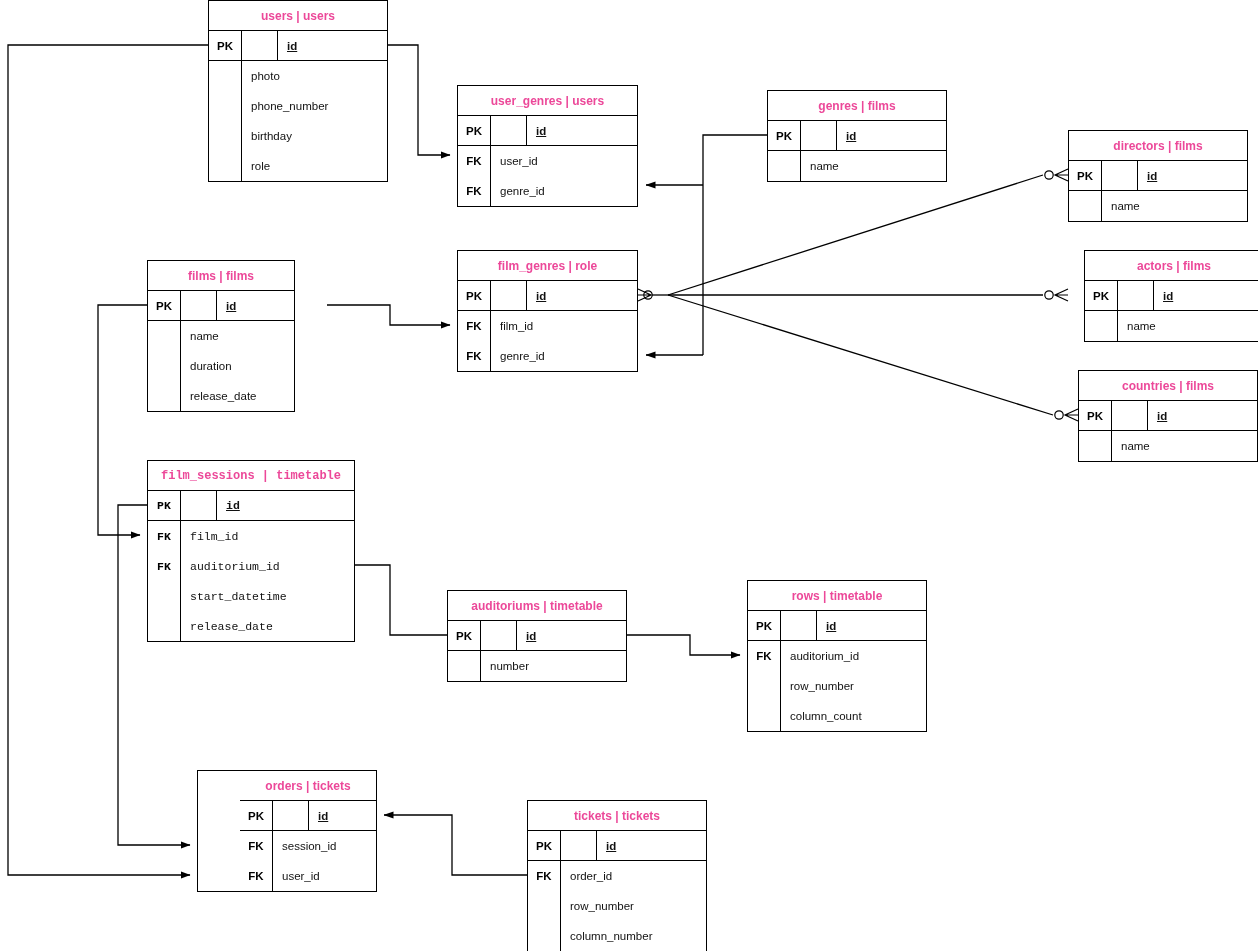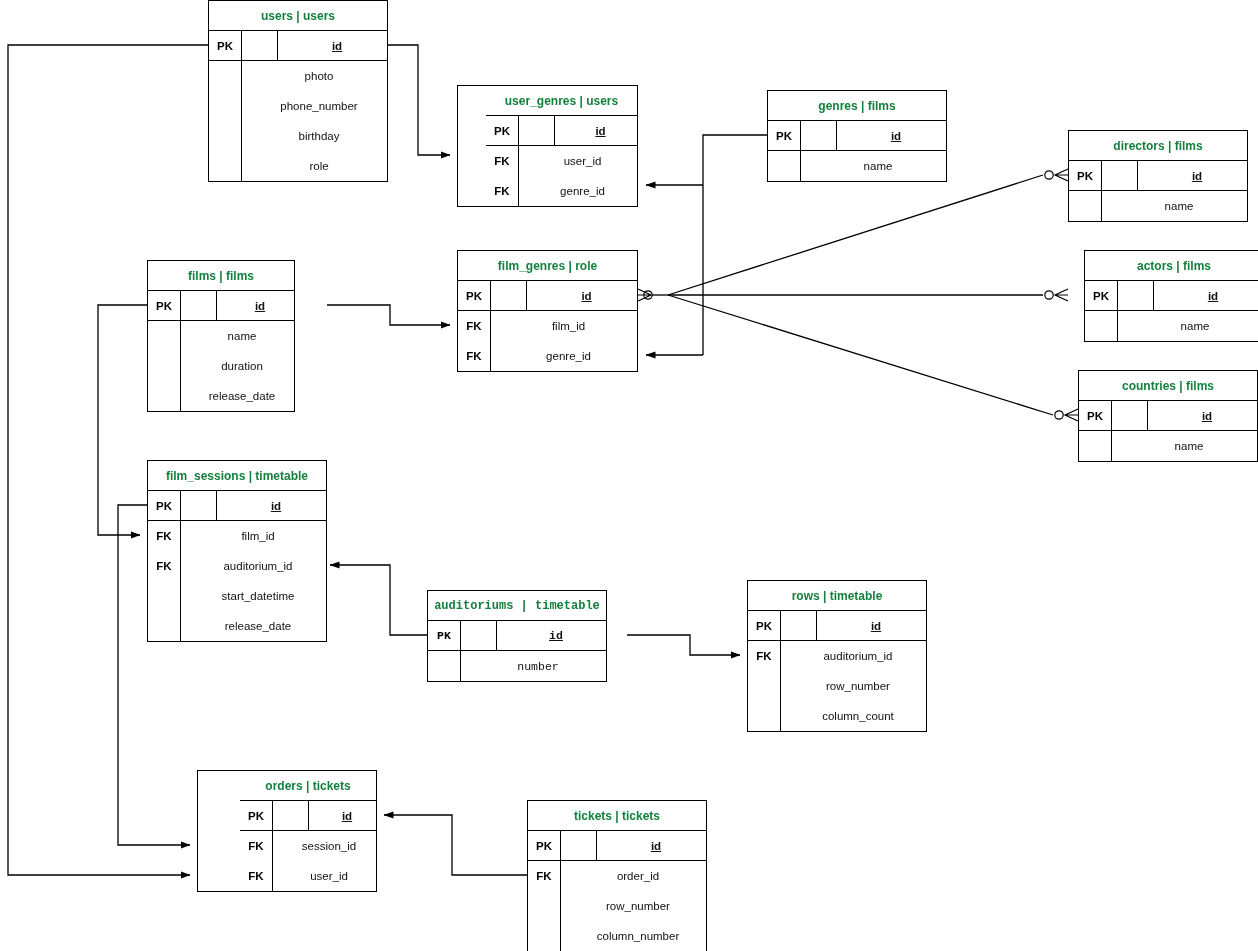--- a/index.html
+++ b/index.html
@@ -2,30 +2,30 @@
 <html><head>
 <meta charset="utf-8">
 <style>
   html,body{margin:0;padding:0;background:#ffffff;}
   body{font-family:"Liberation Sans",sans-serif;}
   #canvas{position:relative;width:1258px;height:951px;background:#ffffff;overflow:hidden;}
   svg#edges{position:absolute;left:0;top:0;width:1258px;height:951px;pointer-events:none;}
 
   .tbl{position:absolute;box-sizing:border-box;border:1.4px solid #000;background:#fff;}
   .tbl .hdr{box-sizing:border-box;height:30px;line-height:30px;text-align:center;
-            font-size:12px;font-weight:bold;color:#15803d;border-bottom:1.4px solid #000;}
+            font-size:12px;font-weight:bold;color:#ec4899;border-bottom:1.4px solid #000;}
   .tbl .rowwrap{position:relative;}
   .tbl .row{box-sizing:border-box;display:flex;align-items:center;height:30px;}
   .tbl .row.pkrow{border-bottom:1.4px solid #000;gap:36px;}
   .tbl .key{box-sizing:border-box;width:32px;min-width:32px;height:100%;
             display:flex;align-items:center;justify-content:center;
             font-size:11.5px;font-weight:bold;color:#000;}
   .tbl .attr{box-sizing:border-box;flex:1;height:100%;display:flex;align-items:center;
              padding-left:9px;font-size:11.5px;color:#111;
-             border-left:1.4px solid #000;justify-content:center;}
+             border-left:1.4px solid #000;}
   .tbl .attr.pk{font-weight:bold;}
   .tbl .attr.pk span{text-decoration:underline;}
   .tbl .body{border-top:0;}
   .tbl .vline{position:absolute;left:32px;top:0;bottom:0;width:1.4px;background:#000;}
 </style>
 </head>
 <body>
 
 <div id="canvas">
 
@@ -107,21 +107,21 @@
             <div class="attr">birthday</div>
           </div>
           <div class="row">
             <div class="key"></div>
             <div class="attr">role</div>
           </div>
         </div>
         <div class="vline"></div>
       </div>
     </div>
-    <div class="tbl" style="left: 457px; top: 85px; width: 181px; padding-left: 28px;">
+    <div class="tbl" style="left: 457px; top: 85px; width: 181px;">
       <div class="hdr">user_genres | users</div>
       <div class="rowwrap">
         <div class="row pkrow">
           <div class="key">PK</div>
           <div class="attr pk">
             <span>id</span>
           </div>
         </div>
         <div class="body">
           <div class="row">
@@ -249,21 +249,21 @@
             <div class="attr">film_id</div>
           </div>
           <div class="row">
             <div class="key">FK</div>
             <div class="attr">genre_id</div>
           </div>
         </div>
         <div class="vline"></div>
       </div>
     </div>
-    <div class="tbl" style="left: 147px; top: 460px; width: 180px;">
+    <div class="tbl" style="left: 147px; top: 460px; width: 208px; font-family: Liberation Mono, monospace;">
       <div class="hdr">film_sessions | timetable</div>
       <div class="rowwrap">
         <div class="row pkrow">
           <div class="key">PK</div>
           <div class="attr pk">
             <span>id</span>
           </div>
         </div>
         <div class="body">
           <div class="row">
@@ -279,21 +279,21 @@
             <div class="attr">start_datetime</div>
           </div>
           <div class="row">
             <div class="key"></div>
             <div class="attr">release_date</div>
           </div>
         </div>
         <div class="vline"></div>
       </div>
     </div>
-    <div class="tbl" style="left: 427px; top: 590px; width: 180px; font-family: Liberation Mono, monospace;">
+    <div class="tbl" style="left: 447px; top: 590px; width: 180px;">
       <div class="hdr">auditoriums | timetable</div>
       <div class="rowwrap">
         <div class="row pkrow">
           <div class="key">PK</div>
           <div class="attr pk">
             <span>id</span>
           </div>
         </div>
         <div class="body">
           <div class="row">

